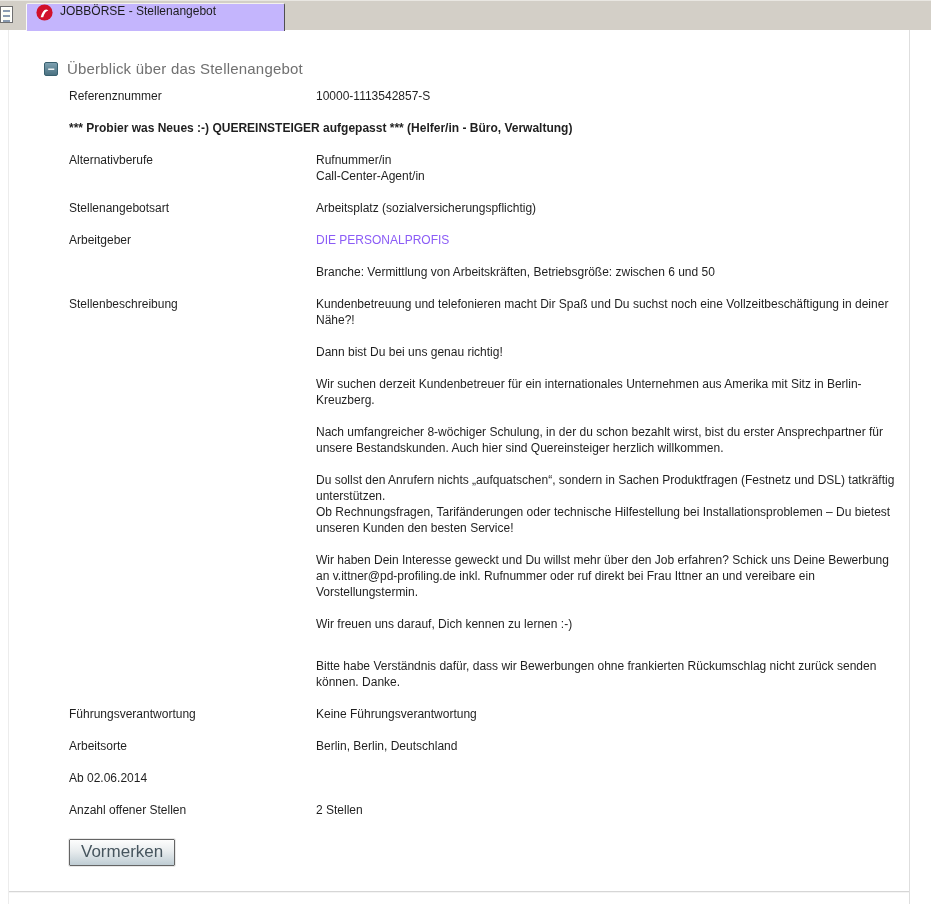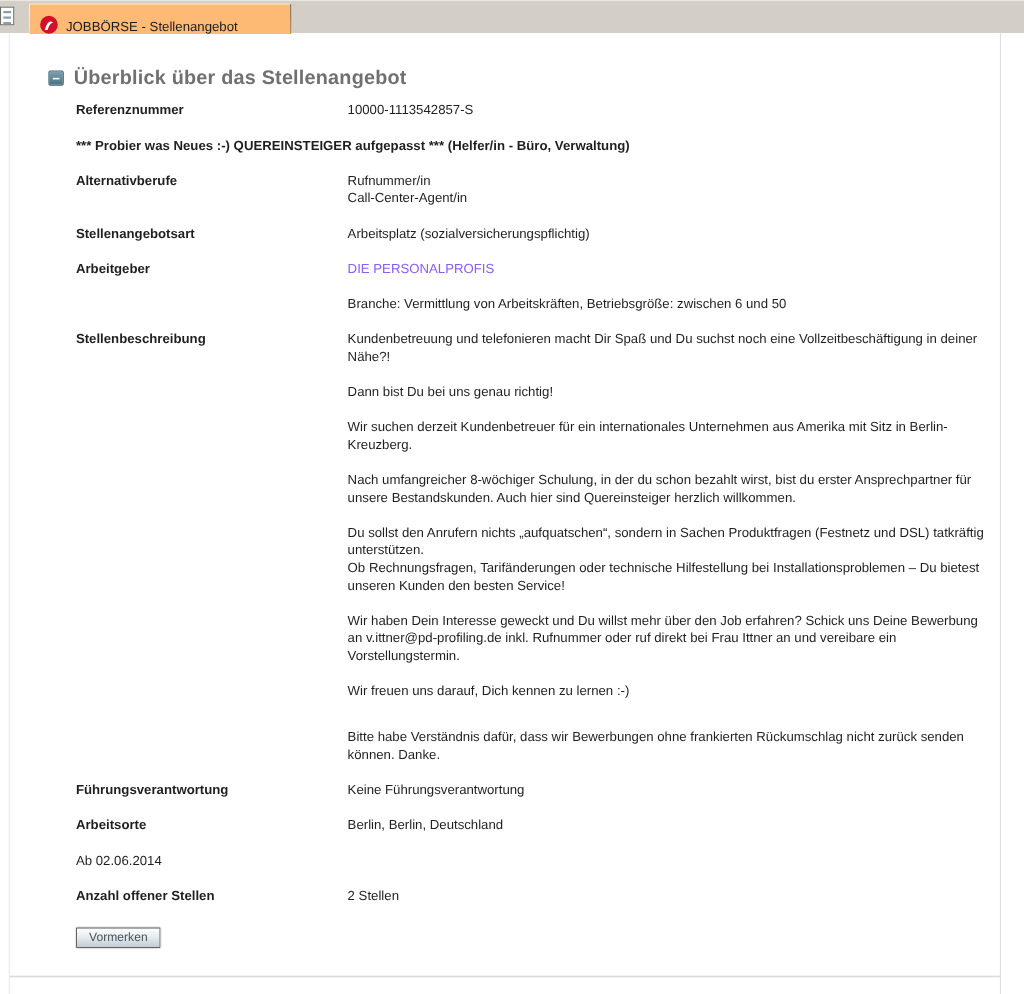--- a/index.html
+++ b/index.html
@@ -23,27 +23,27 @@
     background: #fdfdf6;
     border: 1px solid #6f6f6f;
     box-shadow: inset 0 0 0 1px #fff;
   }
   .doc-icon i {
     display: block; height: 2px; background: #8a9bb1;
     margin: 3px 2px 0 2px;
   }
   .tab {
     position: absolute; left: 26px; top: 2px;
-    width: 239px; height: 28px;
-    background: #fdba74;
+    width: 259px; height: 28px;
+    background: #c4b5fd;
     border-left: 1px solid #fbfaf8;
     border-top: 1px solid #f3f1ec;
     border-right: 1px solid #4f4f4f;
     border-radius: 2px 2px 0 0;
-    display: flex; align-items: flex-end;
+    display: flex; align-items: flex-start;
     padding-left: 9px;
   }
   .tab .logo { width: 17px; height: 17px; margin-right: 7px; flex: 0 0 auto; }
   .tab-label { font-size: 12px; color: #1c1c1c; white-space: nowrap; }
 
   
   .page {
     margin-left: 8px; margin-right: 21px;
     border-left: 1px solid #ececec;
     border-right: 1px solid #dedede;
@@ -60,48 +60,48 @@
     width: 14px; height: 14px; flex: 0 0 auto;
     margin-right: 9px;
     background: linear-gradient(#7ea1b1, #4a7181);
     border: 1px solid #38606f;
     border-radius: 2px;
     color: #ffffff; font-size: 12px; font-weight: bold;
     line-height: 12px; text-align: center;
     cursor: pointer;
   }
   .section-title {
-    margin: 0; font-size: 18px; font-weight: bold;
+    margin: 0; font-size: 15px; font-weight: normal;
     color: #707070; letter-spacing: 0.2px;
   }
 
   
   .fields { padding-left: 60px; }
   .row { display: flex; margin-bottom: 16px; }
   .label {
     width: 247px; flex: 0 0 auto;
-    font-weight: bold; color: #1f1f1f; line-height: 16px;
+    font-weight: normal; color: #1f1f1f; line-height: 16px;
   }
   .value { width: 588px; line-height: 16px; color: #1f1f1f; }
   .value.bold { font-weight: bold; }
   .value .line { margin: 0; line-height: 16px; }
   .value .para { margin: 0 0 16px 0; line-height: 16px; white-space: pre-line; }
   .value .para:last-child { margin-bottom: 0; margin-top: 26px; }
   .employer-link {
     color: #8b5cf6; text-decoration: none; cursor: pointer;
     display: inline-block; margin-bottom: 16px;
   }
   .employer-info { line-height: 16px; }
 
   
   .vormerken {
     margin: 5px 0 0 60px;
     padding: 2px 11px 3px 11px;
     font-family: "Liberation Sans", sans-serif;
-    font-size: 11px; color: #46555e;
+    font-size: 17px; color: #46555e;
     background: linear-gradient(#fdfdfd 0%, #e8ecee 45%, #bfcdd4 100%);
     border: 1px solid #646464;
     outline: 1px solid #e8e8e8;
     border-radius: 1px;
     cursor: pointer;
   }
 
   
   .divider {
     margin: 25px 0 12px 0;

